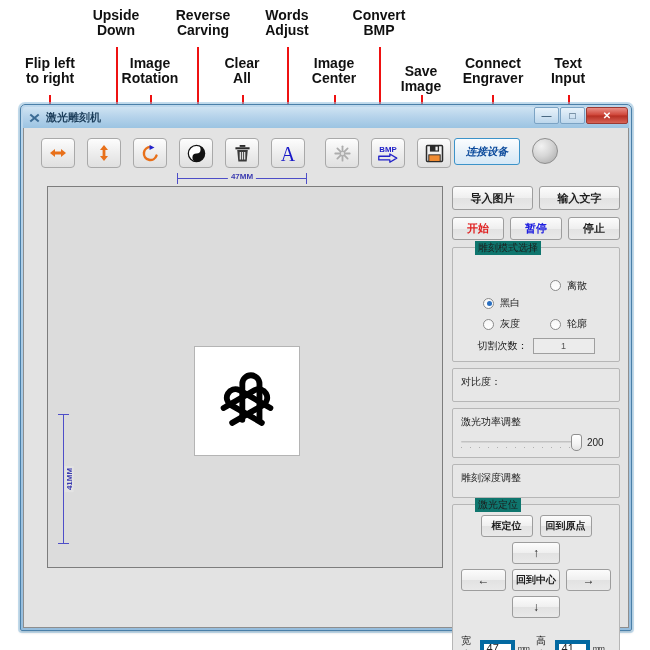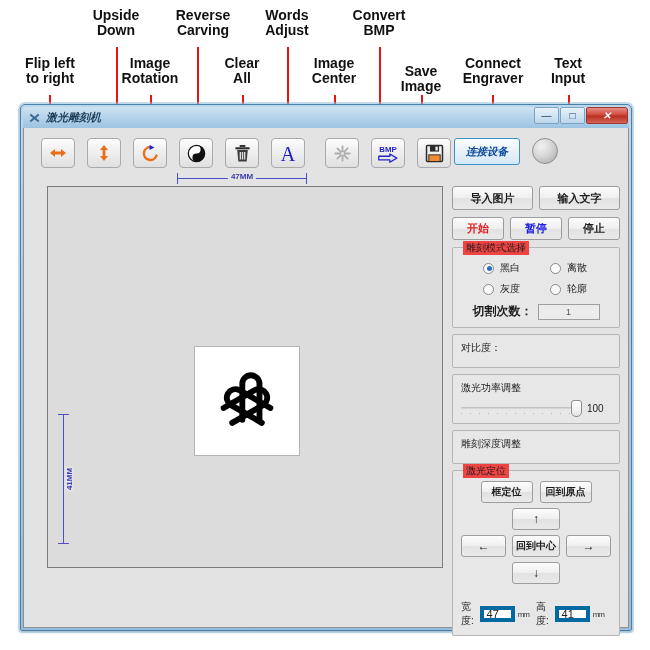--- a/index.html
+++ b/index.html
@@ -33,21 +33,21 @@
     border: 1px solid #4a7fa8;
     border-radius: 5px 5px 2px 2px;
     background: linear-gradient(180deg,#bcd7ec 0%,#a9cbe6 45%,#96bddd 100%);
     box-shadow: 0 0 0 2px rgba(150,195,226,.55), 0 1px 3px rgba(0,0,0,.35);
     padding: 2px;
   }
   #titlebar {
     position: relative; height: 21px;
     background: linear-gradient(180deg,#cfe3f2 0%,#b4d2ea 50%,#9cc4e2 100%);
     border-radius: 3px 3px 0 0;
-    display: flex; align-items: center; font-style: italic;
+    display: flex; align-items: center;
   }
   .tb-icon { margin-left: 5px; width: 12px; height: 12px; position: relative; }
   .tb-icon::before, .tb-icon::after {
     content:''; position:absolute; left:1px; top:5px; width:11px; height:2px;
     background:#3b6b94;
   }
   .tb-icon::before { transform: rotate(40deg); }
   .tb-icon::after  { transform: rotate(-40deg); }
   #tbtitle { margin-left: 6px; font-size: 11px; color: #1d3f5c; font-weight: bold; }
   #wbtns { position: absolute; right: 1px; top: 0px; display: flex; gap: 1px; }
@@ -141,39 +141,39 @@
   .btn.third { flex: 1; height: 23px; }
   .btn.red { color: #e02020; }
   .btn.blue { color: #2020e0; }
 
   .group {
     border: 1px solid #b6b6b6; border-radius: 2px;
     background: #e7e7e7; margin-bottom: 6px; padding: 6px 8px 7px 8px;
     position: relative;
   }
   .group > .gtitle {
-    position: absolute; left: 10px; top: -7px; background: #ef4444;
+    position: absolute; left: 22px; top: -7px; background: #0f766e;
     padding: 0 3px; font-size: 10px; color: #1c1c1c;
   }
   .glabel { font-size: 10px; color: #1c1c1c; margin-bottom: 5px; }
 
   
   .radios { display: grid; grid-template-columns: 1fr 1fr; row-gap: 7px; margin-top: 10px; }
   .radio { display: flex; align-items: center; font-size: 10px; color: #1c1c1c; }
   .radio .dot {
     width: 11px; height: 11px; border-radius: 50%;
     border: 1px solid #8b8b8b; background: linear-gradient(180deg,#f7f7f7,#ffffff);
     margin-right: 6px; position: relative; flex: none;
   }
   .radio.on .dot::after {
     content:''; position:absolute; left:2.5px; top:2.5px; width:5px; height:5px;
     border-radius:50%; background:#2a6fc0;
   }
   .cutrow { display:flex; align-items:center; justify-content:center; margin-top:7px; }
-  .cutrow .lab { font-size:12px; color:#1c1c1c; margin-right:5px;font-weight:bold; }
+  .cutrow .lab { font-size:10px; color:#1c1c1c; margin-right:5px; }
   .field {
     border:1px solid #9f9f9f; background:#ececec; height:16px; width:62px;
     font-size:9px; color:#555; display:flex; align-items:center; justify-content:center;
   }
 
   
   .sliderwrap { display:flex; align-items:center; margin-top:2px; }
   .track { position: relative; flex: 1; height: 16px; margin-right: 6px; }
   .track .line { position:absolute; left:0; right:0; top:7px; height:2px;
     background: linear-gradient(180deg,#b9b9b9,#dedede); border-radius:1px; }
@@ -412,21 +412,21 @@
 
         <div class="row mb">
           <div class="btn third red">开始</div>
           <div class="btn third blue">暂停</div>
           <div class="btn third">停止</div>
         </div>
 
         <div class="group" style="padding-top:3px;">
           <div class="gtitle">雕刻模式选择</div>
           <div class="radios">
-            <div class="radio on" style="padding-left:22px;">
+            <div class="radio on" style="padding-left:22px;margin-top:35px;">
               <span class="dot"></span>
               <span>黑白</span>
             </div>
             <div class="radio" style="padding-left:14px;">
               <span class="dot"></span>
               <span>离散</span>
             </div>
             <div class="radio" style="padding-left:22px;">
               <span class="dot"></span>
               <span>灰度</span>
@@ -447,21 +447,21 @@
         </div>
 
         <div class="group">
           <div class="glabel">激光功率调整</div>
           <div class="sliderwrap">
             <div class="track">
               <div class="line"></div>
               <div class="ticks"></div>
               <div class="thumb" style="left:96%;"></div>
             </div>
-            <div class="sval">100</div>
+            <div class="sval">200</div>
           </div>
         </div>
 
         <div class="group">
           <div class="glabel">雕刻深度调整</div>
         </div>
 
         <div class="group" style="padding-top:8px;">
           <div class="gtitle">激光定位</div>
 

